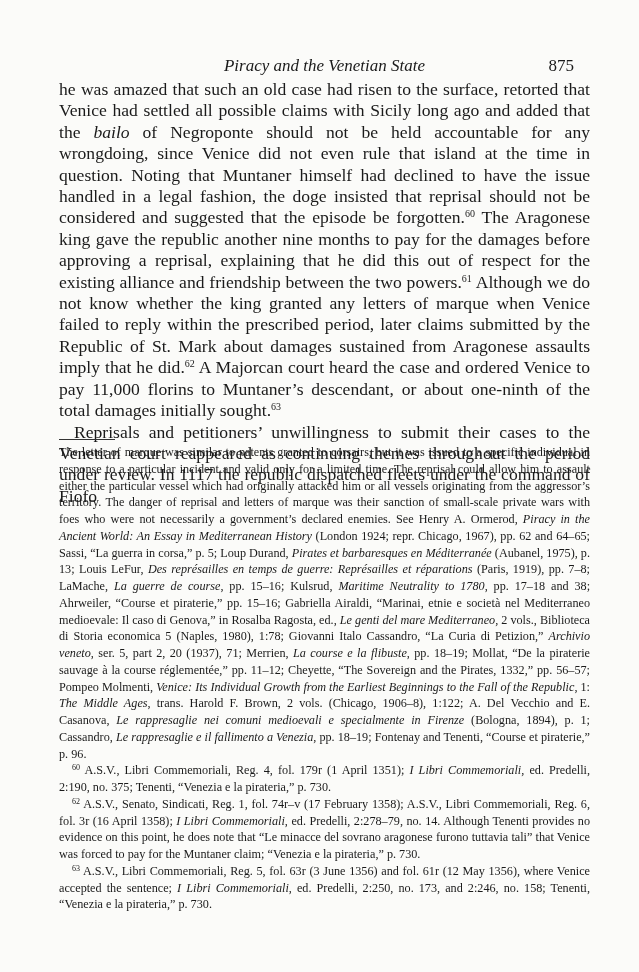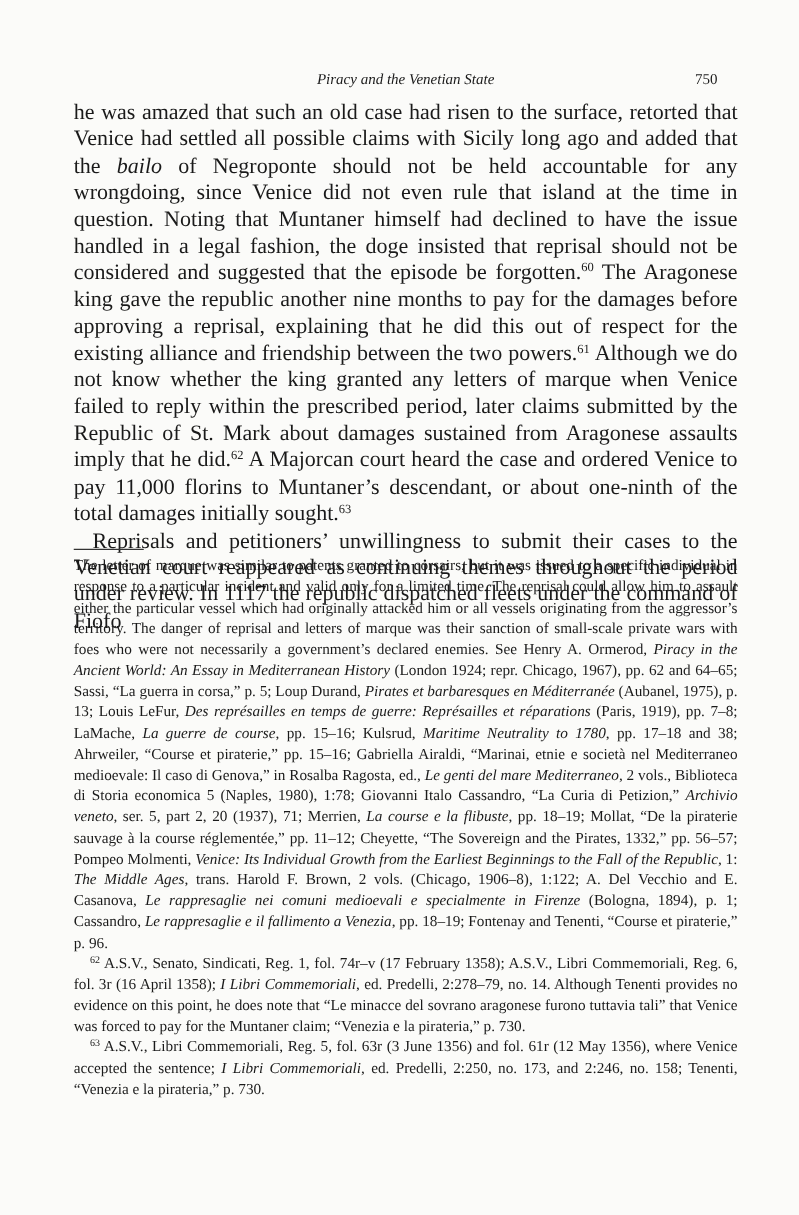--- a/index.html
+++ b/index.html
@@ -5,21 +5,21 @@
   html, body { margin: 0; padding: 0; }
   body {
     width: 639px; height: 972px; overflow: hidden;
     background: #fbfbf9;
     color: #1a1a1a;
     font-family: "Liberation Serif", "DejaVu Serif", serif;
   }
   .page { position: relative; width: 639px; height: 972px; }
   .running-head {
     position: absolute; top: 56px; left: 59px; width: 531px; height: 24px;
-    font-size: 12px;
+    font-size: 17px;
   }
   .running-title {
     position: absolute; left: 0; right: 0; text-align: center; font-style: italic;
     top: 0;
   }
   .page-number { position: absolute; right: 16px; top: 0; }
   .body-text {
     position: absolute; top: 79px; left: 59px; width: 531px;
     font-size: 17.6px; line-height: 21.4px; text-align: justify;
     hyphens: manual;
@@ -40,33 +40,34 @@
   .footnotes sup { font-size: 8px; vertical-align: 4px; }
   i, .it { font-style: italic; }
 </style>
 </head>
 <body>
 
 <div class="page">
 
   <div class="running-head">
     <span class="running-title">Piracy and the Venetian State</span>
-    <span class="page-number">750</span>
+    <span class="page-number">875</span>
   </div>
 
   <div class="body-text">
     <p><span>he was amazed that such an old case had risen to the surface, retorted that Venice had settled all possible claims with Sicily long ago and added that the </span><i>bailo</i><span> of Negroponte should not be held accountable for any wrongdoing, since Venice did not even rule that island at the time in question. Noting that Muntaner himself had declined to have the issue handled in a legal fashion, the doge insisted that reprisal should not be considered and suggested that the episode be forgotten.</span><sup>60</sup><span> The Aragonese king gave the republic another nine months to pay for the damages before approving a reprisal, explaining that he did this out of respect for the existing alliance and friendship between the two powers.</span><sup>61</sup><span> Although we do not know whether the king granted any letters of marque when Venice failed to reply within the prescribed period, later claims submitted by the Republic of St. Mark about damages sustained from Aragonese assaults imply that he did.</span><sup>62</sup><span> A Majorcan court heard the case and ordered Venice to pay 11,000 florins to Muntaner’s descendant, or about one-ninth of the total damages initially sought.</span><sup>63</sup></p>
     <p class="indent">Reprisals and petitioners’ unwillingness to submit their cases to the Vene­tian court reappeared as continuing themes throughout the period under review. In 1117 the republic dispatched fleets under the command of Fiofo</p>
   </div>
 
   <div class="footnote-rule"></div>
 
   <div class="footnotes">
     <p><span>The letter of marque was similar to patents granted to corsairs, but it was issued to a specific individual in response to a particular incident and valid only for a limited time. The reprisal could allow him to assault either the particular vessel which had originally attacked him or all vessels originating from the aggressor’s territory. The danger of reprisal and letters of marque was their sanction of small-scale private wars with foes who were not necessarily a government’s declared enemies. See Henry A. Ormerod, </span><i>Piracy in the Ancient World: An Essay in Mediterranean History</i><span> (London 1924; repr. Chicago, 1967), pp. 62 and 64–65; Sassi, “La guerra in corsa,” p. 5; Loup Durand, </span><i>Pirates et barbaresques en Méditerranée</i><span> (Aubanel, 1975), p. 13; Louis LeFur, </span><i>Des représailles en temps de guerre: Représailles et réparations</i><span> (Paris, 1919), pp. 7–8; LaMache, </span><i>La guerre de course</i><span>, pp. 15–16; Kulsrud, </span><i>Maritime Neutrality to 1780</i><span>, pp. 17–18 and 38; Ahrweiler, “Course et piraterie,” pp. 15–16; Gabriella Airaldi, “Marinai, etnie e società nel Mediterraneo medioevale: Il caso di Genova,” in Rosalba Ragosta, ed., </span><i>Le genti del mare Mediterraneo</i><span>, 2 vols., Biblioteca di Storia economica 5 (Naples, 1980), 1:78; Giovanni Italo Cassandro, “La Curia di Petizion,” </span><i>Archivio veneto</i><span>, ser. 5, part 2, 20 (1937), 71; Merrien, </span><i>La course e la flibuste</i><span>, pp. 18–19; Mollat, “De la piraterie sauvage à la course réglementée,” pp. 11–12; Cheyette, “The Sovereign and the Pirates, 1332,” pp. 56–57; Pompeo Molmenti, </span><i>Venice: Its Individual Growth from the Earliest Begin­nings to the Fall of the Republic</i><span>, 1: </span><i>The Middle Ages</i><span>, trans. Harold F. Brown, 2 vols. (Chicago, 1906–8), 1:122; A. Del Vecchio and E. Casanova, </span><i>Le rappresaglie nei comuni medioevali e specialmente in Firenze</i><span> (Bologna, 1894), p. 1; Cassandro, </span><i>Le rappresaglie e il fallimento a Venezia</i><span>, pp. 18–19; Fontenay and Tenenti, “Course et piraterie,” p. 96.</span></p>
 
+    <p class="note"><sup>60</sup> <span>A.S.V., Libri Commemoriali, Reg. 4, fol. 179r (1 April 1351); </span><i>I Libri Commemoriali</i><span>, ed. Predelli, 2:190, no. 375; Tenenti, “Venezia e la pirateria,” p. 730.</span></p>
 
 
     <p class="note"><sup>62</sup> <span>A.S.V., Senato, Sindicati, Reg. 1, fol. 74r–v (17 February 1358); A.S.V., Libri Commemoriali, Reg. 6, fol. 3r (16 April 1358); </span><i>I Libri Commemoriali</i><span>, ed. Predelli, 2:278–79, no. 14. Although Tenenti provides no evidence on this point, he does note that “Le minacce del sovrano aragonese furono tuttavia tali” that Venice was forced to pay for the Muntaner claim; “Venezia e la pirateria,” p. 730.</span></p>
 
     <p class="note"><sup>63</sup> <span>A.S.V., Libri Commemoriali, Reg. 5, fol. 63r (3 June 1356) and fol. 61r (12 May 1356), where Venice accepted the sentence; </span><i>I Libri Commemoriali</i><span>, ed. Predelli, 2:250, no. 173, and 2:246, no. 158; Tenenti, “Venezia e la pirateria,” p. 730.</span></p>
   </div>
 
 </div>
 
 </body></html>

